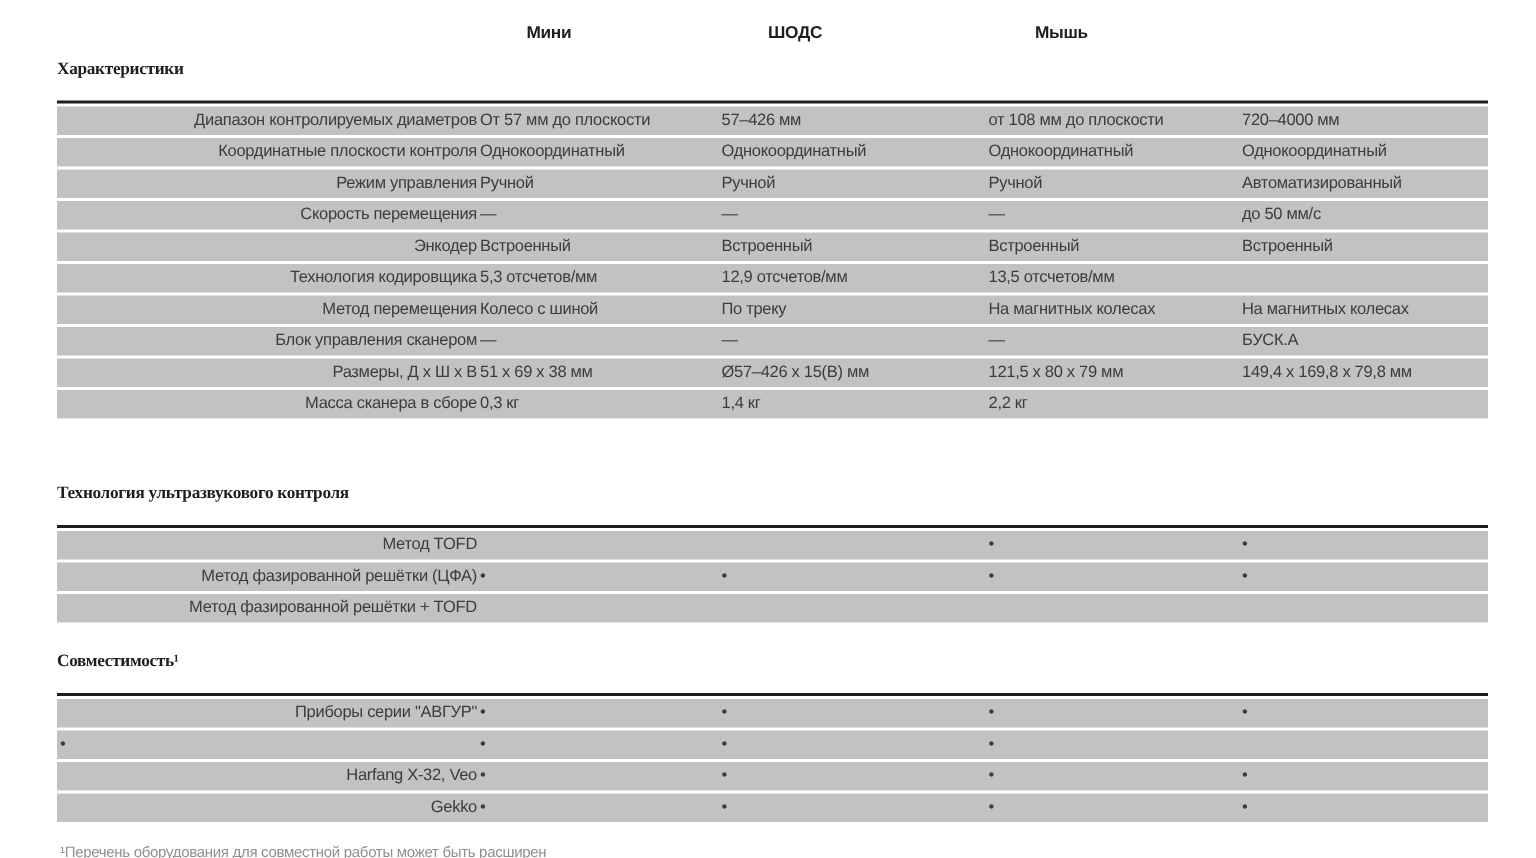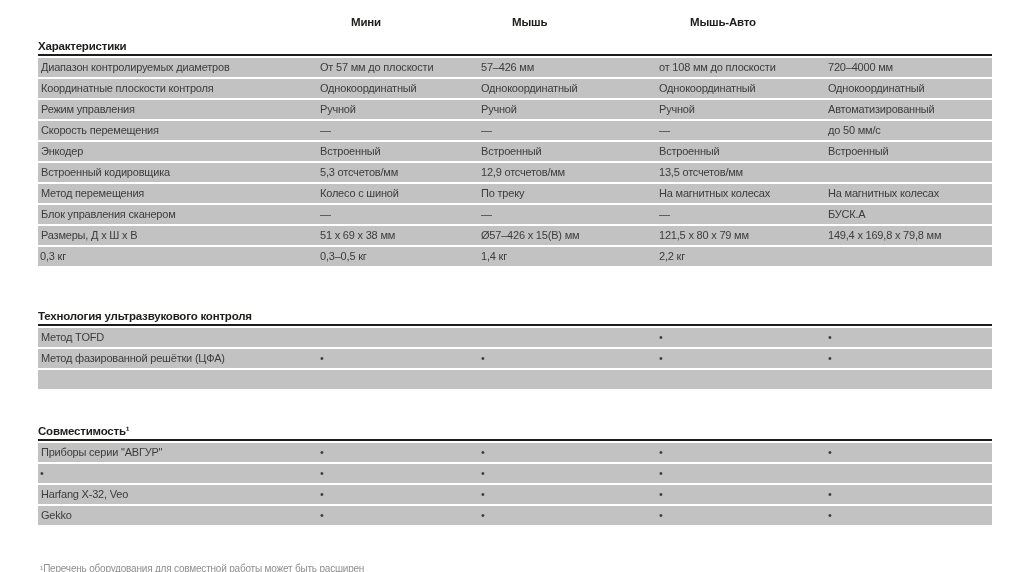--- a/index.html
+++ b/index.html
@@ -3,41 +3,41 @@
 <meta charset="utf-8">
 <style>
   * { margin:0; padding:0; box-sizing:border-box; }
   html, body { width:1024px; height:572px; overflow:hidden; background:#ffffff;
     font-family:"Liberation Sans", sans-serif; }
   .wrap { position:absolute; left:38px; top:14px; width:954px; }
   .grid-row { display:grid; grid-template-columns:280px 161px 178px 169px 166px; }
   .col-headers { height:16px; }
   .col-headers .cell { line-height:16px; font-weight:bold; font-size:11.5px; color:#1d1d1b; letter-spacing:-0.2px;padding-left:33px; }
   .section-title { font-weight:bold; font-size:11.5px; color:#1d1d1b; letter-spacing:-0.2px;
-    line-height:13px; padding-bottom:1px; border-bottom:2px solid #1d1d1b; }
+    line-height:13px; padding-bottom:14px; border-bottom:2px solid #1d1d1b;font-family:Liberation Serif, serif; }
   .sec-0 { margin-top:10px; }
   .sec-1 { margin-top:44px; }
-  .sec-2 { margin-top:36px; }
+  .sec-2 { margin-top:20px; }
   .row { height:19px; margin-top:2px; background:#c2c2c2; }
   .cell { line-height:19px; font-size:11px; color:#3c3c3c; letter-spacing:-0.2px;
     white-space:nowrap; overflow:hidden; }
-  .cell.label { padding-left:3px; }
+  .cell.label { padding-left:3px;text-align:right; }
   .cell.value { padding-left:2px; }
   .footnote { position:absolute; left:2px; top:549px; font-size:10px; line-height:12px;
     color:#8f8f8f; letter-spacing:-0.2px; white-space:nowrap; }
 </style>
 </head>
 <body>
 
 <div class="wrap">
   <div class="grid-row col-headers" id="product-headers">
     <div class="cell label"></div>
   <div class="cell">Мини</div>
+      <div class="cell">ШОДС</div>
       <div class="cell">Мышь</div>
-      <div class="cell">Мышь-Авто</div>
     </div>
   <div id="sections">
   <section class="section sec-0">
     <div class="grid-row">
           <div class="section-title" style="grid-column:1 / -1">Характеристики</div>
         </div>
     <div class="rows">
   <div class="grid-row row">
     <div class="cell label">Диапазон контролируемых диаметров</div>
     <div class="cell value">От 57 мм до плоскости</div>
@@ -72,21 +72,21 @@
 
   <div class="grid-row row">
     <div class="cell label">Энкодер</div>
     <div class="cell value">Встроенный</div>
     <div class="cell value">Встроенный</div>
     <div class="cell value">Встроенный</div>
     <div class="cell value">Встроенный</div>
   </div>
 
   <div class="grid-row row">
-    <div class="cell label">Встроенный кодировщика</div>
+    <div class="cell label">Технология кодировщика</div>
     <div class="cell value">5,3 отсчетов/мм</div>
     <div class="cell value">12,9 отсчетов/мм</div>
     <div class="cell value">13,5 отсчетов/мм</div>
   </div>
 
   <div class="grid-row row">
     <div class="cell label">Метод перемещения</div>
     <div class="cell value">Колесо с шиной</div>
     <div class="cell value">По треку</div>
     <div class="cell value">На магнитных колесах</div>
@@ -103,22 +103,22 @@
 
   <div class="grid-row row">
     <div class="cell label">Размеры, Д х Ш х В</div>
     <div class="cell value">51 x 69 x 38 мм</div>
     <div class="cell value">Ø57–426 x 15(В) мм</div>
     <div class="cell value">121,5 x 80 x 79 мм</div>
     <div class="cell value">149,4 x 169,8 x 79,8 мм</div>
   </div>
 
   <div class="grid-row row">
+    <div class="cell label">Масса сканера в сборе</div>
     <div class="cell value">0,3 кг</div>
-    <div class="cell value">0,3–0,5 кг</div>
     <div class="cell value">1,4 кг</div>
     <div class="cell value">2,2 кг</div>
   </div>
 </div>
   </section>
 
   <section class="section sec-1">
     <div class="grid-row">
           <div class="section-title" style="grid-column:1 / -1">Технология ультразвукового контроля</div>
         </div>
@@ -133,20 +133,21 @@
 
   <div class="grid-row row">
     <div class="cell label">Метод фазированной решётки (ЦФА)</div>
     <div class="cell value">•</div>
     <div class="cell value">•</div>
     <div class="cell value">•</div>
     <div class="cell value">•</div>
   </div>
 
   <div class="grid-row row">
+    <div class="cell label">Метод фазированной решётки + TOFD</div>
     <div class="cell value"></div>
     <div class="cell value"></div>
     <div class="cell value"></div>
     <div class="cell value"></div>
   </div>
 </div>
   </section>
 
   <section class="section sec-2">
     <div class="grid-row">

